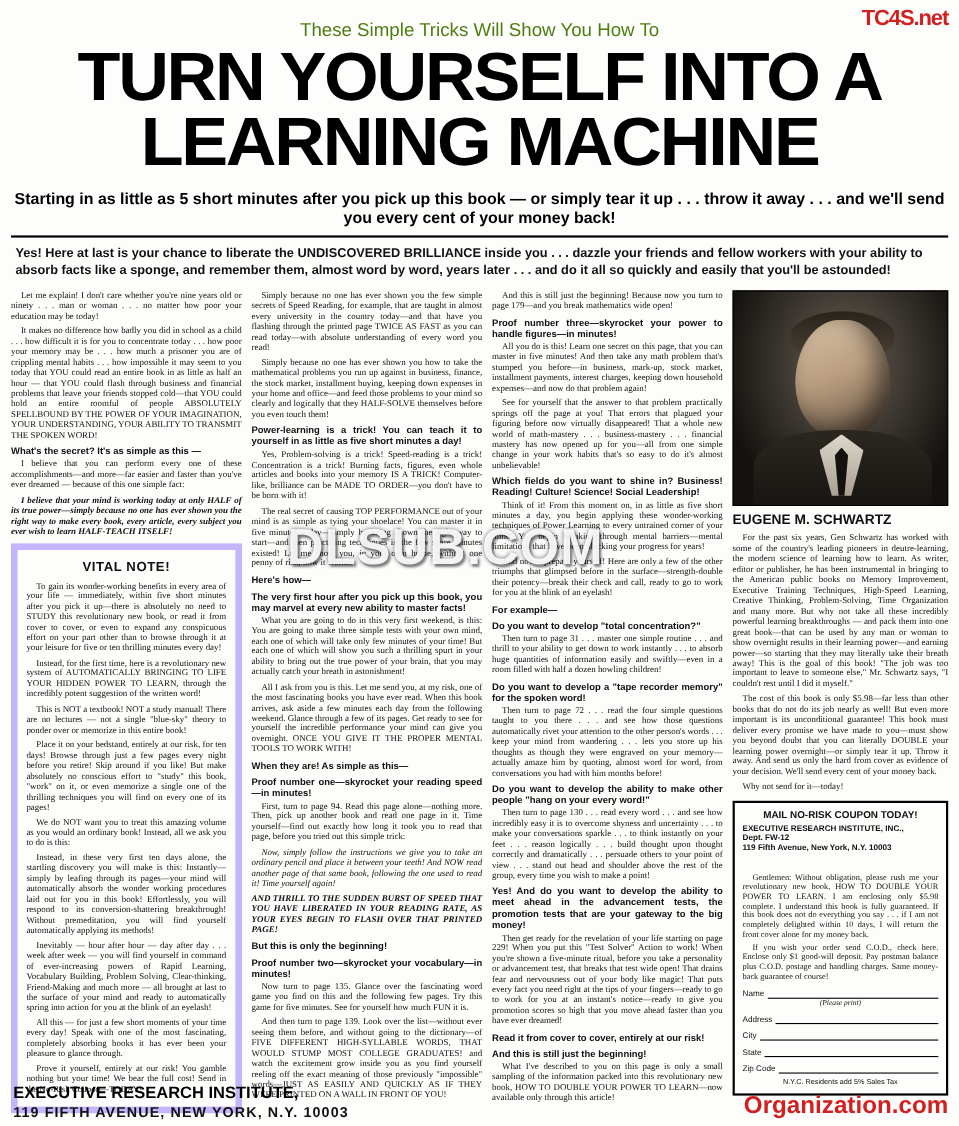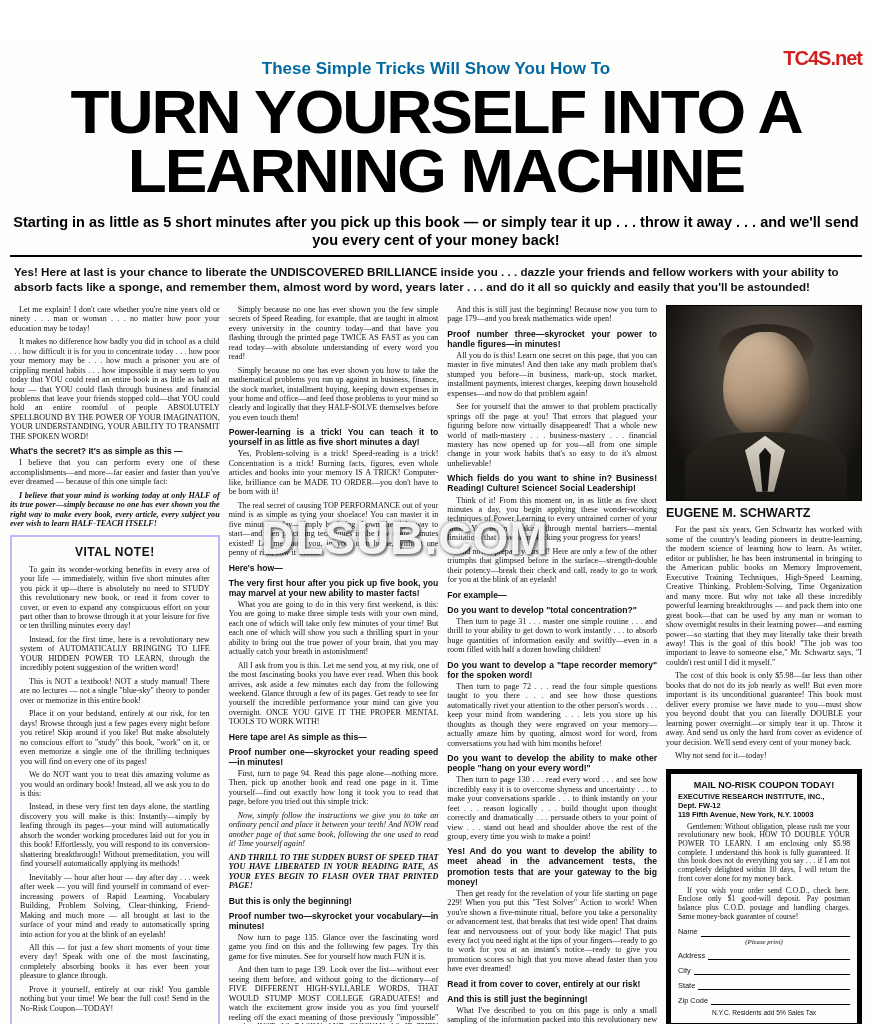--- a/index.html
+++ b/index.html
@@ -44,26 +44,25 @@
     bottom:6px;right:10px;
     font-family:"Liberation Sans", sans-serif;
     font-weight:bold;font-size:22px;
     color:#d21f1f;
     text-shadow:1px 1px 0 #fff;
     z-index:30;
   }
   .kicker{
     text-align:center;
     font-family:"Liberation Sans", sans-serif;
-    font-weight:bold;
+    font-weight:normal;
     font-size:17px;
     letter-spacing:0px;
     padding-top:18px;
-    color:#0369a1;
-    margin-top:41px;
+    color:#4d7c0f;
   }
   .headline{
     text-align:center;
     font-family:"Liberation Sans", sans-serif;
     font-weight:bold;
     font-size:62px;
     line-height:0.92;
     letter-spacing:-2px;
     margin-top:4px;
     color:#000;
@@ -151,42 +150,42 @@
     clip-path:polygon(50% 0,100% 16%,72% 100%,28% 100%,0 16%);
   }
   .portrait-name{
     font-family:"Liberation Sans", sans-serif;
     font-weight:bold;
     text-align:left;
     font-size:12.5px;
     margin:5px 0 5px 0;
   }
   .coupon{
-    border:5px solid #000000;
+    border:2px solid #000000;
     padding:6px 7px;
     margin-top:8px;
     font-size:7.6px;
     line-height:1.15;
   }
   .coupon h5{
     font-family:"Liberation Sans", sans-serif;
     font-size:9px;text-align:center;margin:0 0 3px 0;font-weight:bold;
   }
-  .coupon .addr{font-family:"Liberation Sans", sans-serif;font-weight:bold;font-size:7.4px;line-height:1.2;margin-bottom:3px;}
+  .coupon .addr{font-family:"Liberation Sans", sans-serif;font-weight:bold;font-size:7.4px;line-height:1.2;margin-bottom:18px;}
   .coupon p{margin:0 0 3px 0;text-align:justify;}
   .fieldline{
     display:flex;align-items:flex-end;gap:3px;margin-top:4px;
     font-family:"Liberation Sans", sans-serif;font-size:7.4px;
   }
   .fieldline .lbl{white-space:nowrap;}
   .fieldline .ln{flex:1 1 auto;border-bottom:1px solid #000;height:10px;}
   .pleaseprint{text-align:center;font-size:6.8px;font-style:italic;margin-top:1px;}
   .coupon .note{font-size:6.6px;margin-top:4px;text-align:center;font-family:"Liberation Sans", sans-serif;}
   .vital{
-    border:2px solid #c4b5fd;
+    border:6px solid #c4b5fd;
     padding:6px 8px 7px 8px;
     margin-top:6px;
     font-size:8.1px;
     line-height:1.17;
     text-align:justify;
   }
   .vital h3{
     font-family:"Liberation Sans", sans-serif;
     text-align:center;font-size:12px;margin:2px 0 6px 0;font-weight:bold;
     letter-spacing:.5px;
@@ -255,24 +254,24 @@
       </div>
     </div>
 
     <div class="col">
       <p>Simply because no one has ever shown you the few simple secrets of Speed Reading, for example, that are taught in almost every university in the country today—and that have you flashing through the printed page TWICE AS FAST as you can read today—with absolute understanding of every word you read!</p>
       <p>Simply because no one has ever shown you how to take the mathematical problems you run up against in business, finance, the stock market, installment buying, keeping down expenses in your home and office—and feed those problems to your mind so clearly and logically that they HALF-SOLVE themselves before you even touch them!</p>
       <h4>Power-learning is a trick! You can teach it to yourself in as little as five short minutes a day!</h4>
       <p>Yes, Problem-solving is a trick! Speed-reading is a trick! Concentration is a trick! Burning facts, figures, even whole articles and books into your memory IS A TRICK! Computer-like, brilliance can be MADE TO ORDER—you don't have to be born with it!</p>
       <p>The real secret of causing TOP PERFORMANCE out of your mind is as simple as tying your shoelace! You can master it in five minutes a day—simply by being shown the right way to start—and then practicing techniques in the few spare minutes existed! Let me show you, in your own home, without one penny of risk, how it works!</p>
       <h4>Here's how—</h4>
-      <h4>The very first hour after you pick up five book, you may marvel at your new ability to master facts!</h4>
+      <h4>The very first hour after you pick up this book, you may marvel at every new ability to master facts!</h4>
       <p>What you are going to do in this very first weekend, is this: You are going to make three simple tests with your own mind, each one of which will take only few minutes of your time! But each one of which will show you such a thrilling spurt in your ability to bring out the true power of your brain, that you may actually catch your breath in astonishment!</p>
       <p>All I ask from you is this. Let me send you, at my risk, one of the most fascinating books you have ever read. When this book arrives, ask aside a few minutes each day from the following weekend. Glance through a few of its pages. Get ready to see for yourself the incredible performance your mind can give you overnight. ONCE YOU GIVE IT THE PROPER MENTAL TOOLS TO WORK WITH!</p>
-      <h4>Here tape are! As simple as this—</h4>
+      <h4>When they are! As simple as this—</h4>
       <h4>Proof number one—skyrocket your reading speed —in minutes!</h4>
       <p>First, turn to page 94. Read this page alone—nothing more. Then, pick up another book and read one page in it. Time yourself—find out exactly how long it took you to read that page, before you tried out this simple trick:</p>
       <p class="ital">Now, simply follow the instructions we give you to take an ordinary pencil and place it between your teeth! And NOW read another page of that same book, following the one used to read it! Time yourself again!</p>
       <p class="bi noind">AND THRILL TO THE SUDDEN BURST OF SPEED THAT YOU HAVE LIBERATED IN YOUR READING RATE, AS YOUR EYES BEGIN TO FLASH OVER THAT PRINTED PAGE!</p>
       <h4>But this is only the beginning!</h4>
       <h4>Proof number two—skyrocket your vocabulary—in minutes!</h4>
       <p>Now turn to page 135. Glance over the fascinating word game you find on this and the following few pages. Try this game for five minutes. See for yourself how much FUN it is.</p>
       <p>And then turn to page 139. Look over the list—without ever seeing them before, and without going to the dictionary—of FIVE DIFFERENT HIGH-SYLLABLE WORDS, THAT WOULD STUMP MOST COLLEGE GRADUATES! and watch the excitement grow inside you as you find yourself reeling off the exact meaning of those previously "impossible" words—JUST AS EASILY AND QUICKLY AS IF THEY WERE PRINTED ON A WALL IN FRONT OF YOU!</p>
     </div>
 

